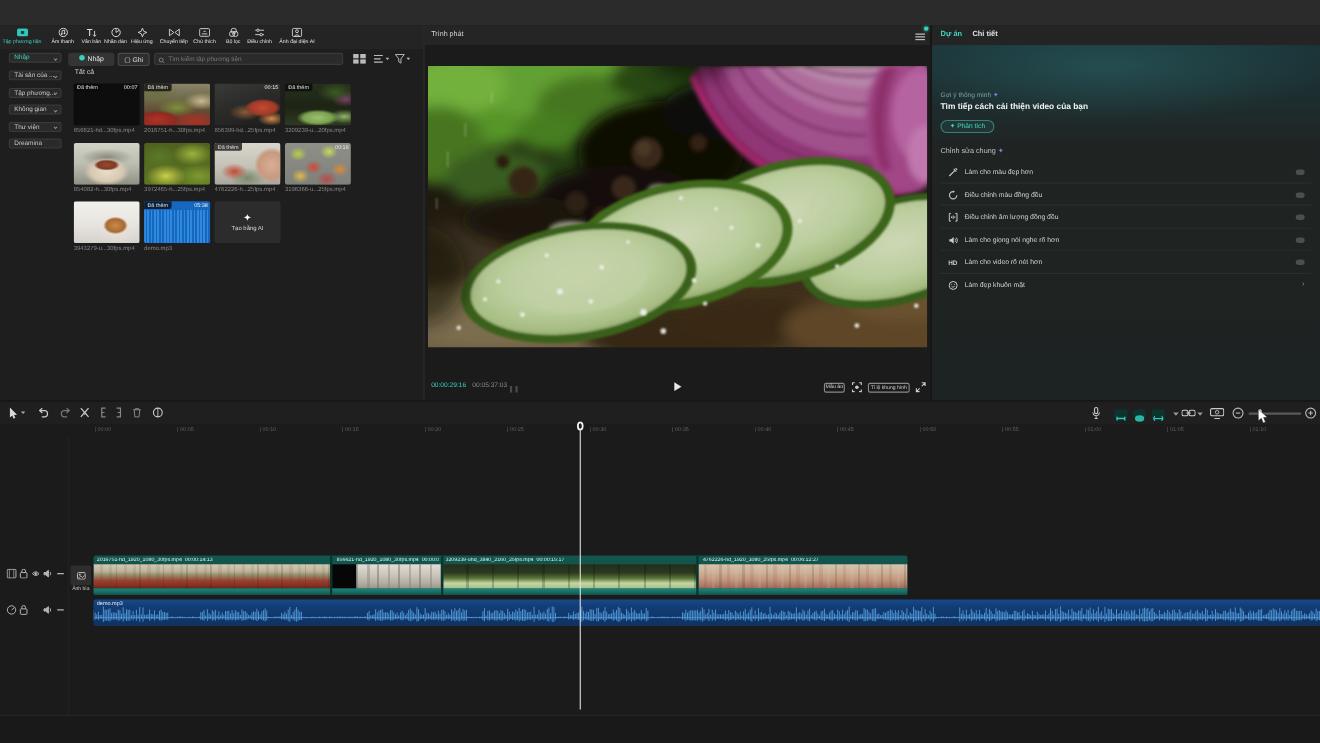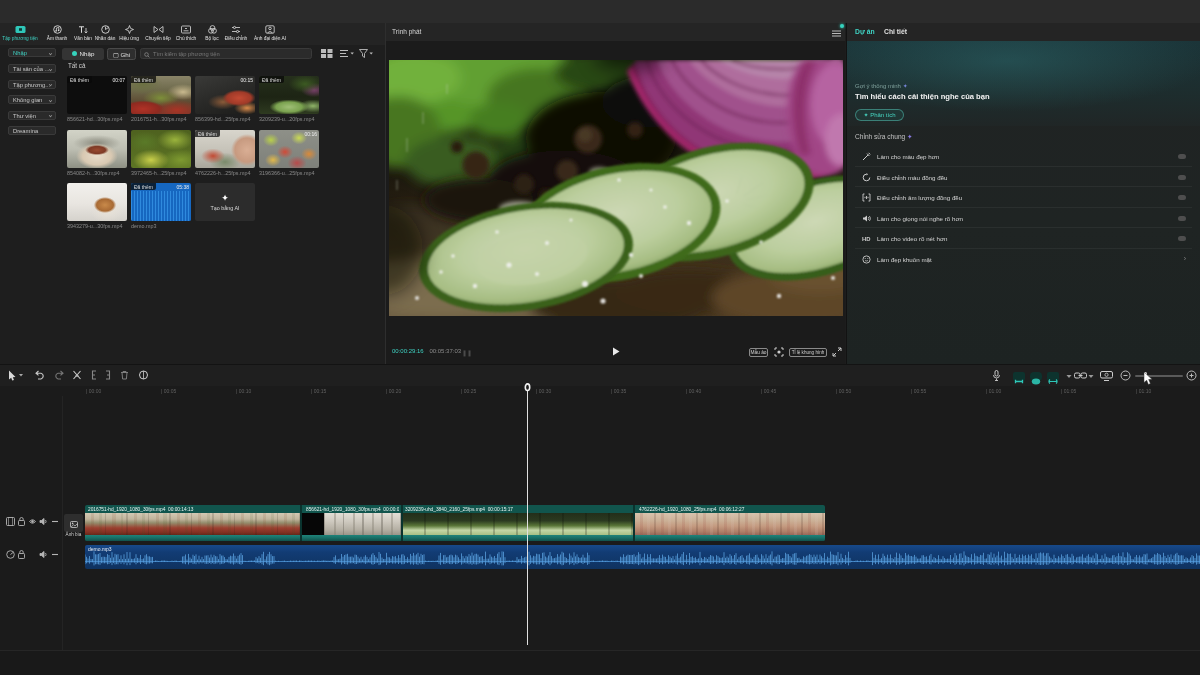--- a/index.html
+++ b/index.html
@@ -410,21 +410,21 @@
     </style>
 
     <div class="abs" style="left:0;top:0;width:353px;height:18px;background:#242424;"></div>
     <div class="abs" style="left:8px;top:5px;color:#3fd3c4;font-size:6.8px;font-weight:bold;">Dự án</div>
     <div class="abs" style="left:37px;top:5px;color:#e0e0e0;font-size:6.8px;font-weight:bold;">Chi tiết</div>
 
     <div class="abs" style="left:0;top:18px;width:353px;height:85px;background:
       radial-gradient(ellipse 280px 70px at 160px 20px, rgba(48,115,118,0.42), rgba(48,115,118,0) 72%),
       linear-gradient(180deg, #1b3539 0%, #1d2d2e 60%, #202626 100%);"></div>
     <div class="abs" style="left:8px;top:59px;color:#7fa09c;font-size:6px;">Gợi ý thông minh <span style="color:#7a8ae0;">✦</span></div>
-    <div class="abs" style="left:8px;top:69px;color:#f2f2f2;font-size:7.6px;font-weight:bold;">Tìm hiểu cách cải thiện nghe của bạn</div>
+    <div class="abs" style="left:8px;top:69px;color:#f2f2f2;font-size:7.6px;font-weight:bold;">Tìm tiếp cách cải thiện video của bạn</div>
     <div class="abs" style="left:8px;top:86px;width:49px;height:12px;border:0.7px solid rgba(80,190,175,0.55);background:rgba(40,120,110,0.18);border-radius:6px;color:#46d6c2;font-size:6px;line-height:11px;text-align:center;">✦ Phân tích</div>
 
     <div class="abs" style="left:8px;top:110px;color:#c2c2c2;font-size:6.6px;">Chỉnh sửa chung <span style="color:#8a7ae0;">✦</span></div>
 
     <div class="rrow" style="top:123px;">
       <svg class="ic" viewBox="0 0 9 9">
           <path d="M1 8 L6.2 2.8 M5 1.6 L7.4 4 M6.6 0.8 L8.2 2.4" stroke="#ccc" stroke-width="1" fill="none"></path>
         </svg>
       <span class="tx">Làm cho màu đẹp hơn</span>
         <span class="tg"></span>

